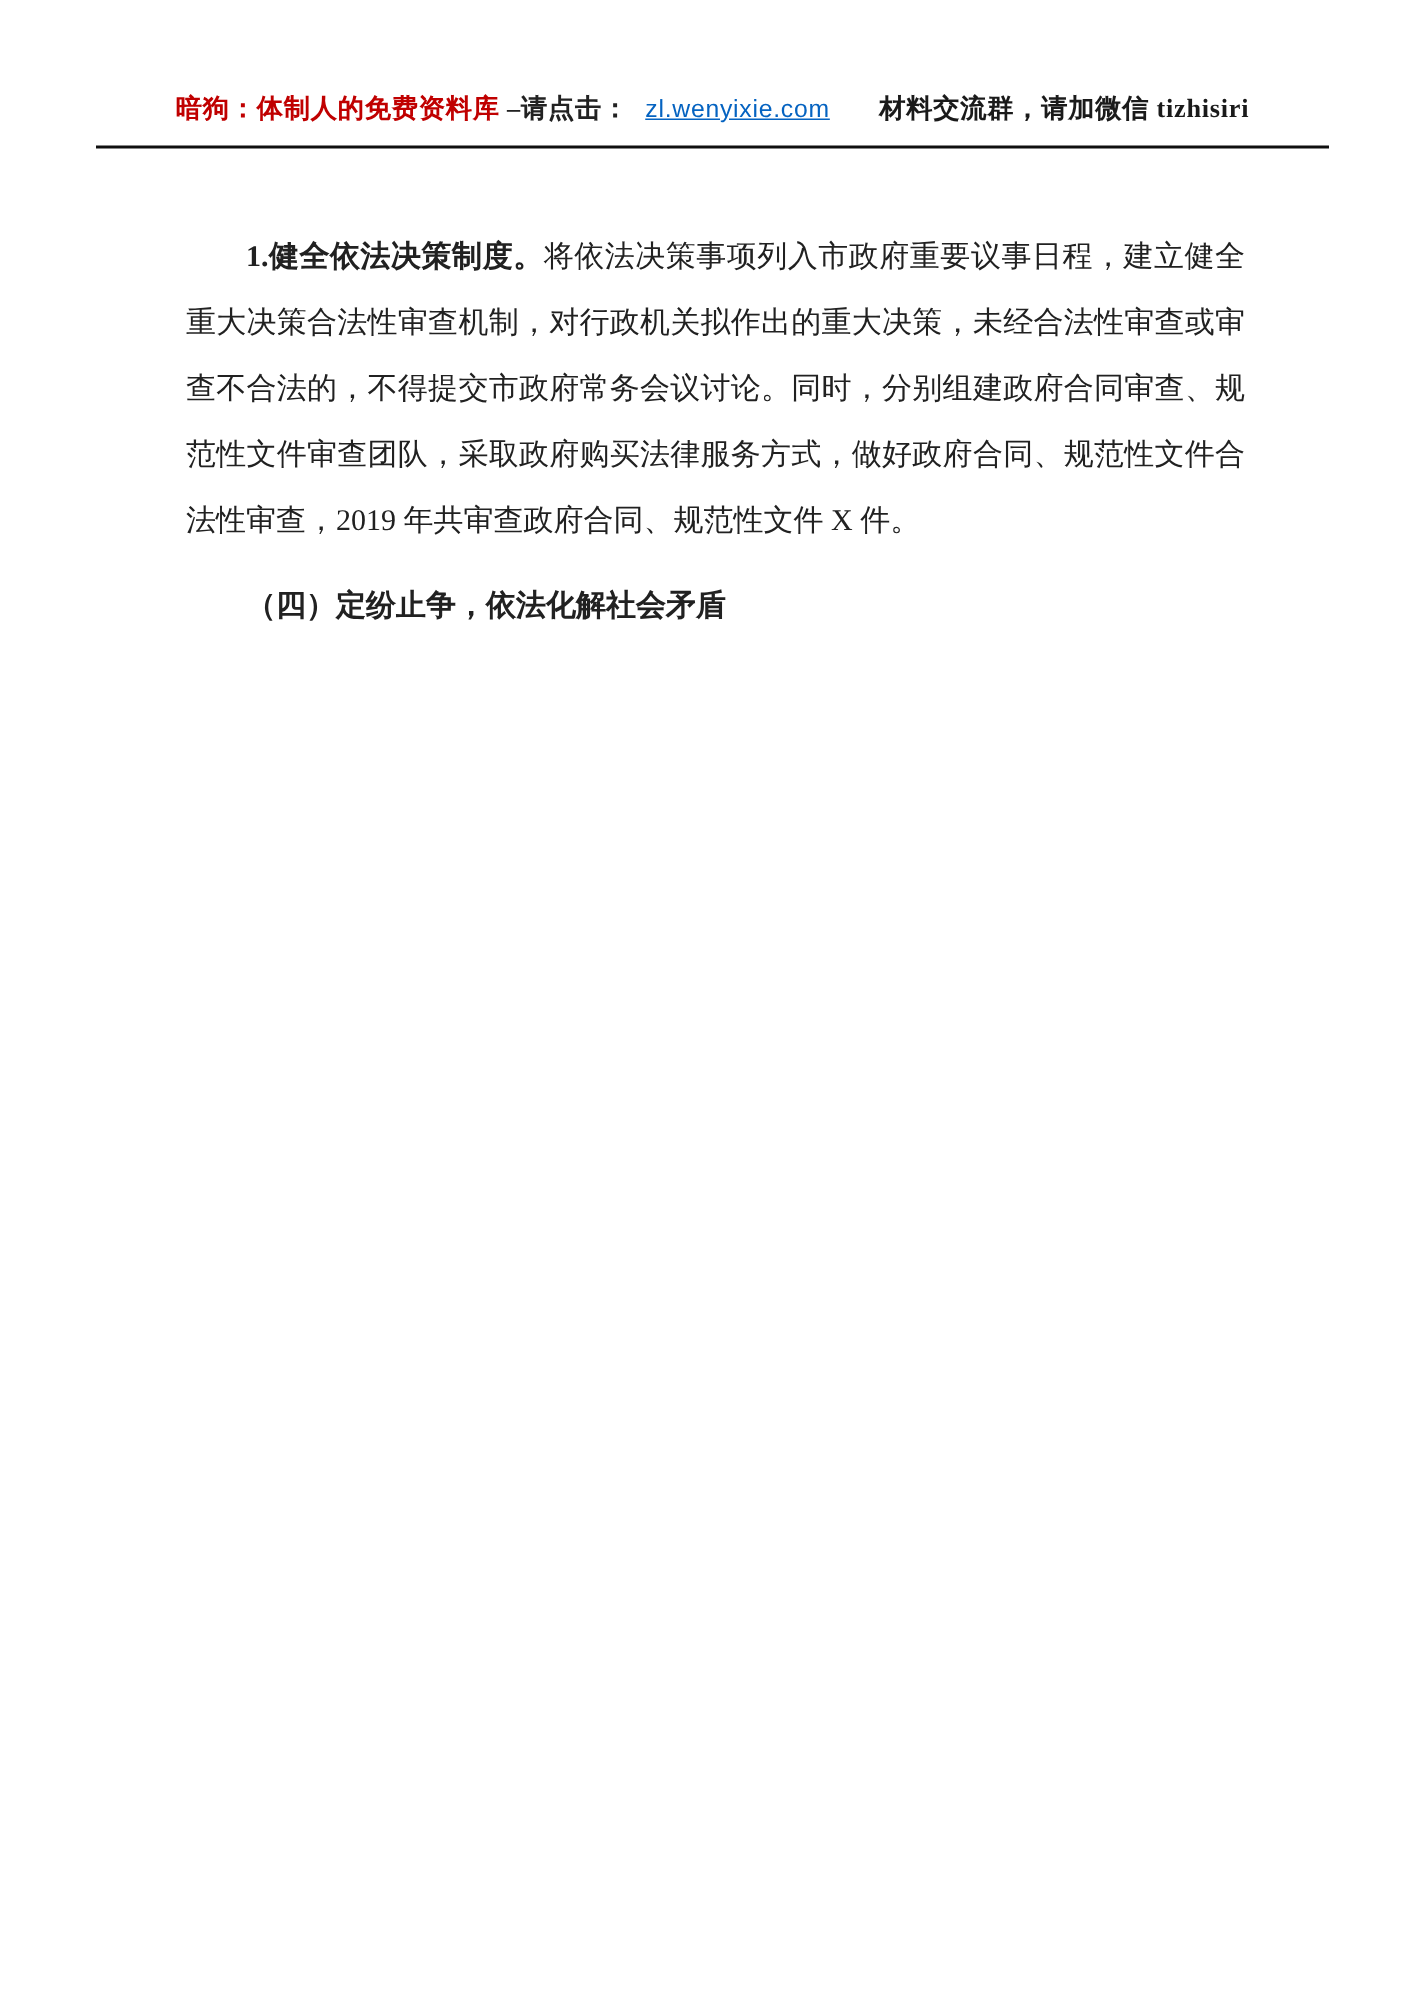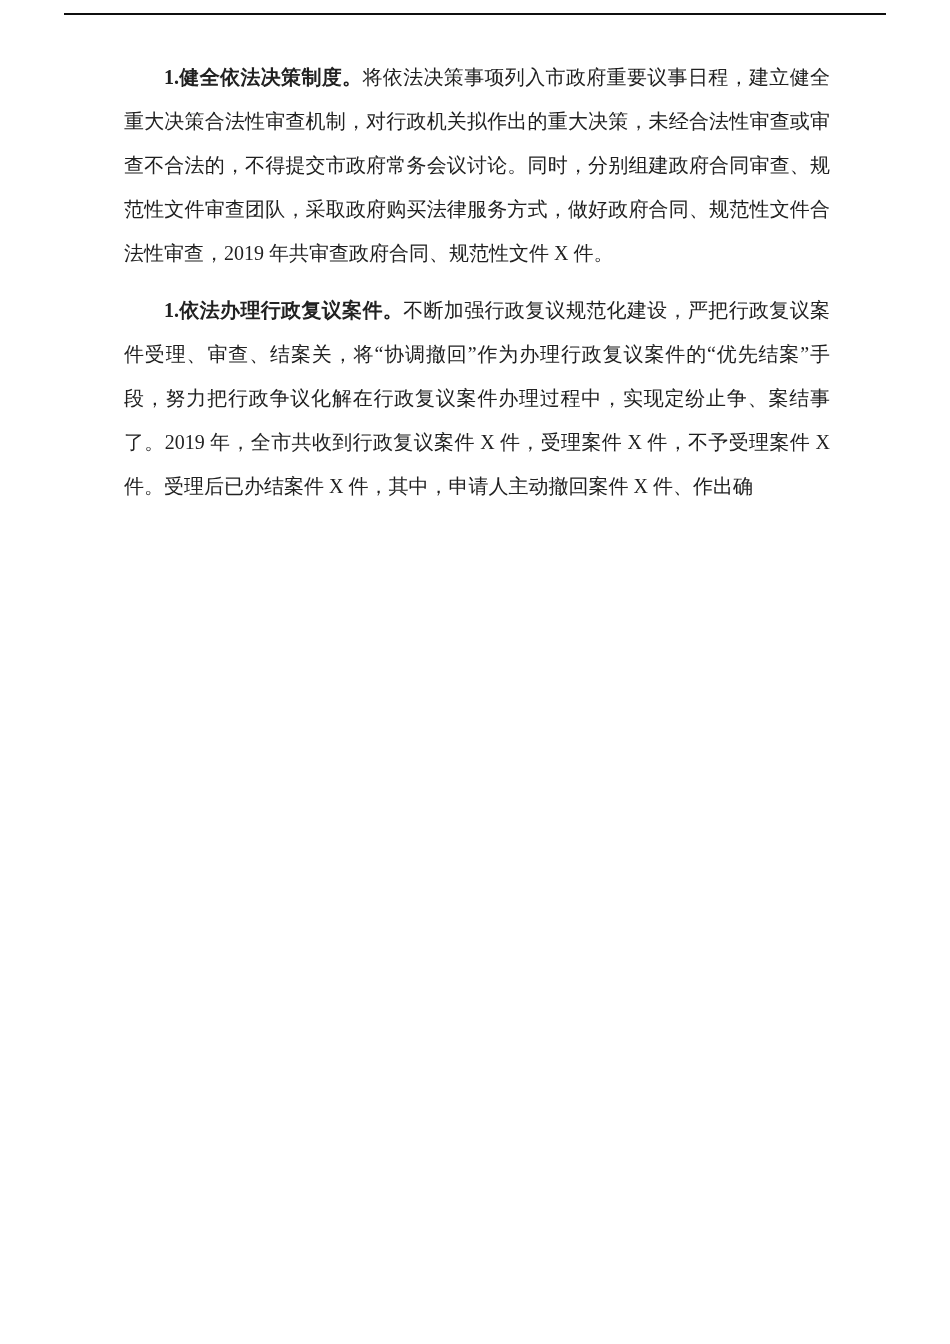--- a/index.html
+++ b/index.html
@@ -47,21 +47,21 @@
     color: #1a1a1a;
     font-weight: bold;
     margin-left: 22px;
   }
   .rule {
     border: none;
     border-top: 2.5px solid #0f0f0f;
     margin: 13px 64px 0 64px;
   }
   .content {
-    padding: 40px 120px 0 124px;
+    padding: 50px 120px 0 124px;
   }
   .content p {
     margin: 0 0 13px 0;
     font-size: 20px;
     line-height: 2.2;
     text-align: justify;
     text-indent: 2em;
     color: #212121;
     word-break: break-all;
   }
@@ -70,21 +70,27 @@
   }
   .content p.heading {
     font-weight: bold;
   }
 </style>
 </head>
 <body>
 
 <div class="page">
 
+  <div class="header">
+    <span class="site">暗狗：体制人的免费资料库</span>
+    <span class="prefix">–请点击：</span>
+    <a class="link" href="#">zl.wenyixie.com</a>
+    <span class="suffix">材料交流群，请加微信 tizhisiri</span>
+  </div>
 
   <hr class="rule">
 
   <div class="content" id="paragraphs">
       <p class="para"><span class="lead">1.健全依法决策制度。</span><span class="rest">将依法决策事项列入市政府重要议事日程，建立健全重大决策合法性审查机制，对行政机关拟作出的重大决策，未经合法性审查或审查不合法的，不得提交市政府常务会议讨论。同时，分别组建政府合同审查、规范性文件审查团队，采取政府购买法律服务方式，做好政府合同、规范性文件合法性审查，2019 年共审查政府合同、规范性文件 X 件。</span></p>
-      <p class="para"><span class="lead">1.依法办理行政复议案件。</span><span class="rest">不断加强行政复议规范化建设，严把行政复议案件受理、审查、结案关，将“协调撤回”作为办理行政复议案件的“优先结案”手段，努力把行政争议化解在行政复议案件办理过程中，实现定纷止争、案结事了。2019 年，全市共收到行政复议案件 X 件，受理案件 X 件，不予受理案件 X 件。受理后已办结案件 X 件，其中，申请人主动撤回案件 X 件、作出确</span></p>
+      <p class="heading"><span class="lead">（四）定纷止争，依法化解社会矛盾</span></p>
     </div>
 
 </div>
 
 </body></html>

